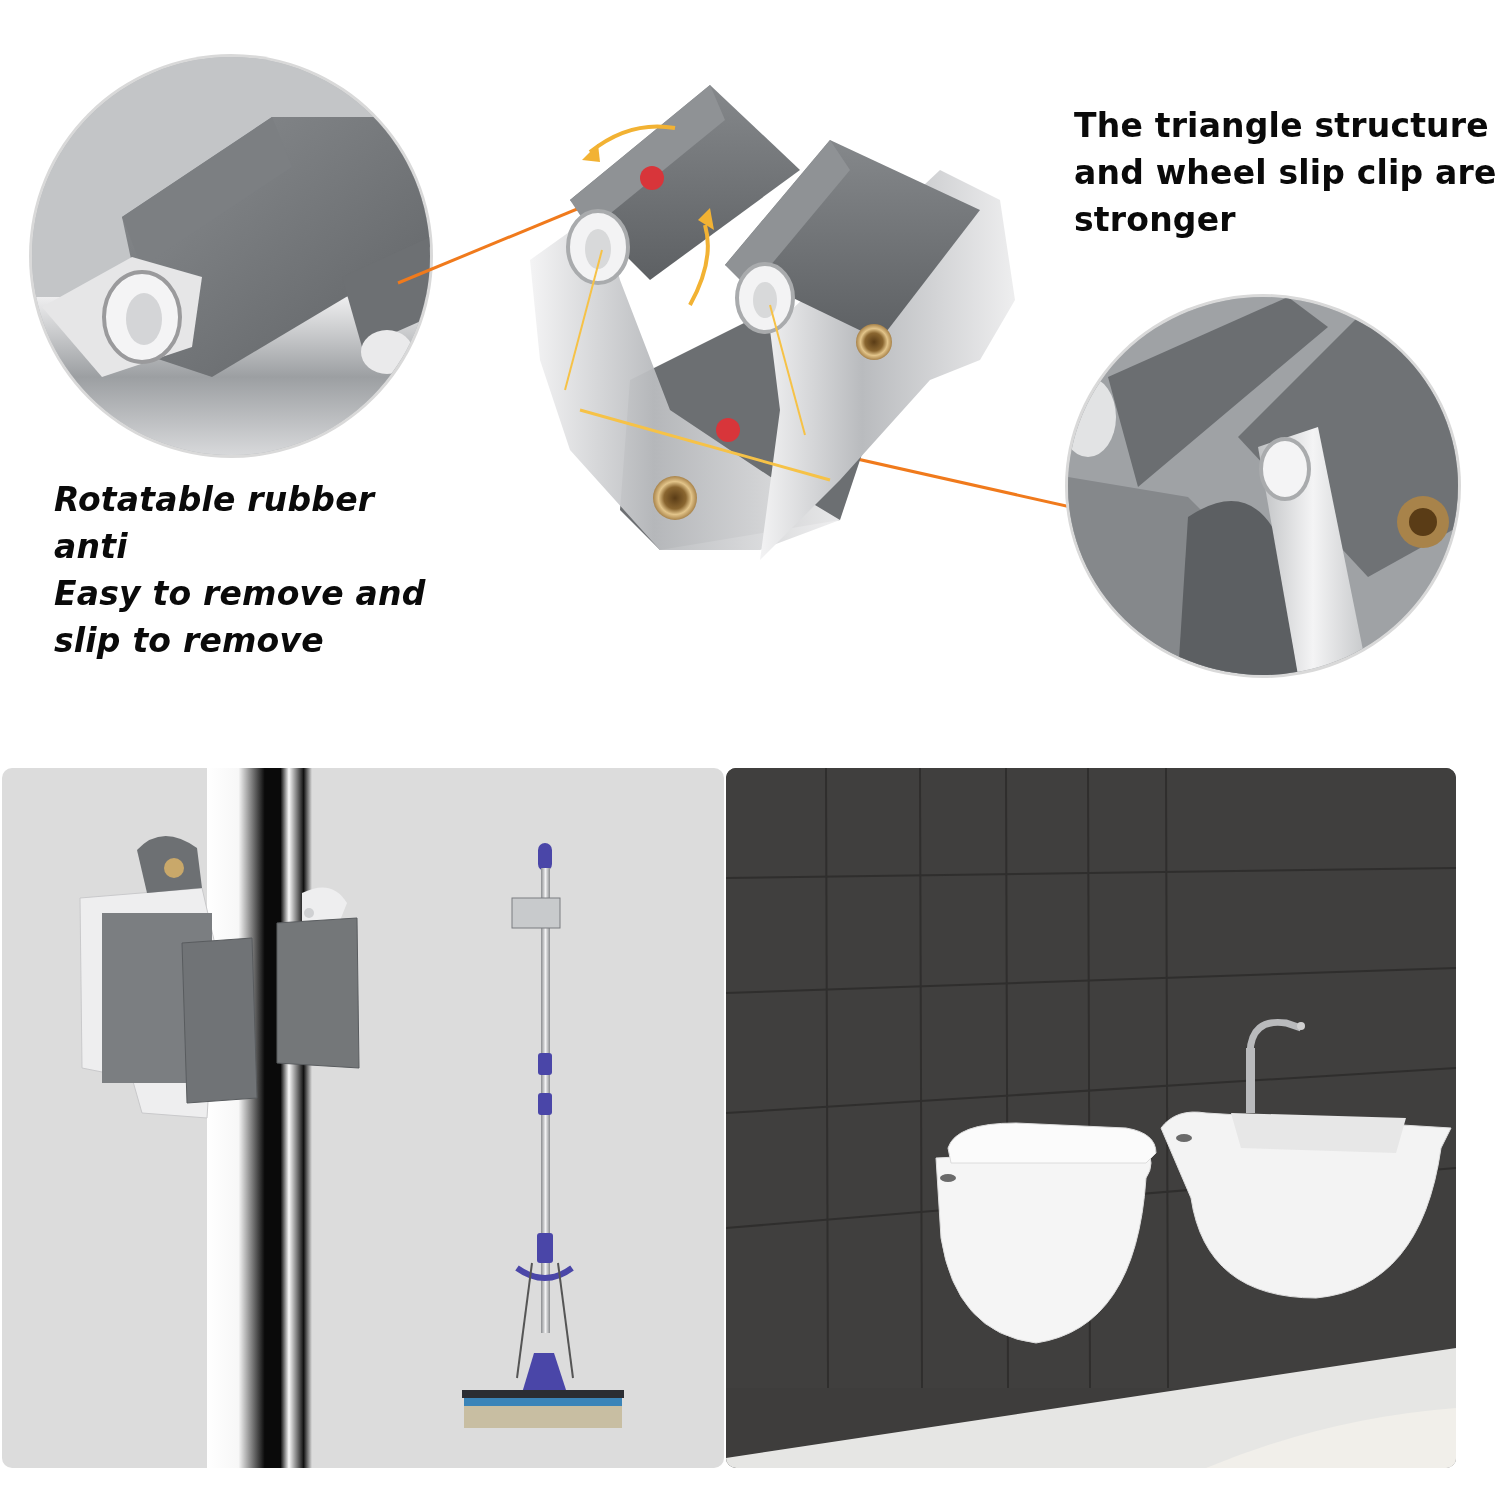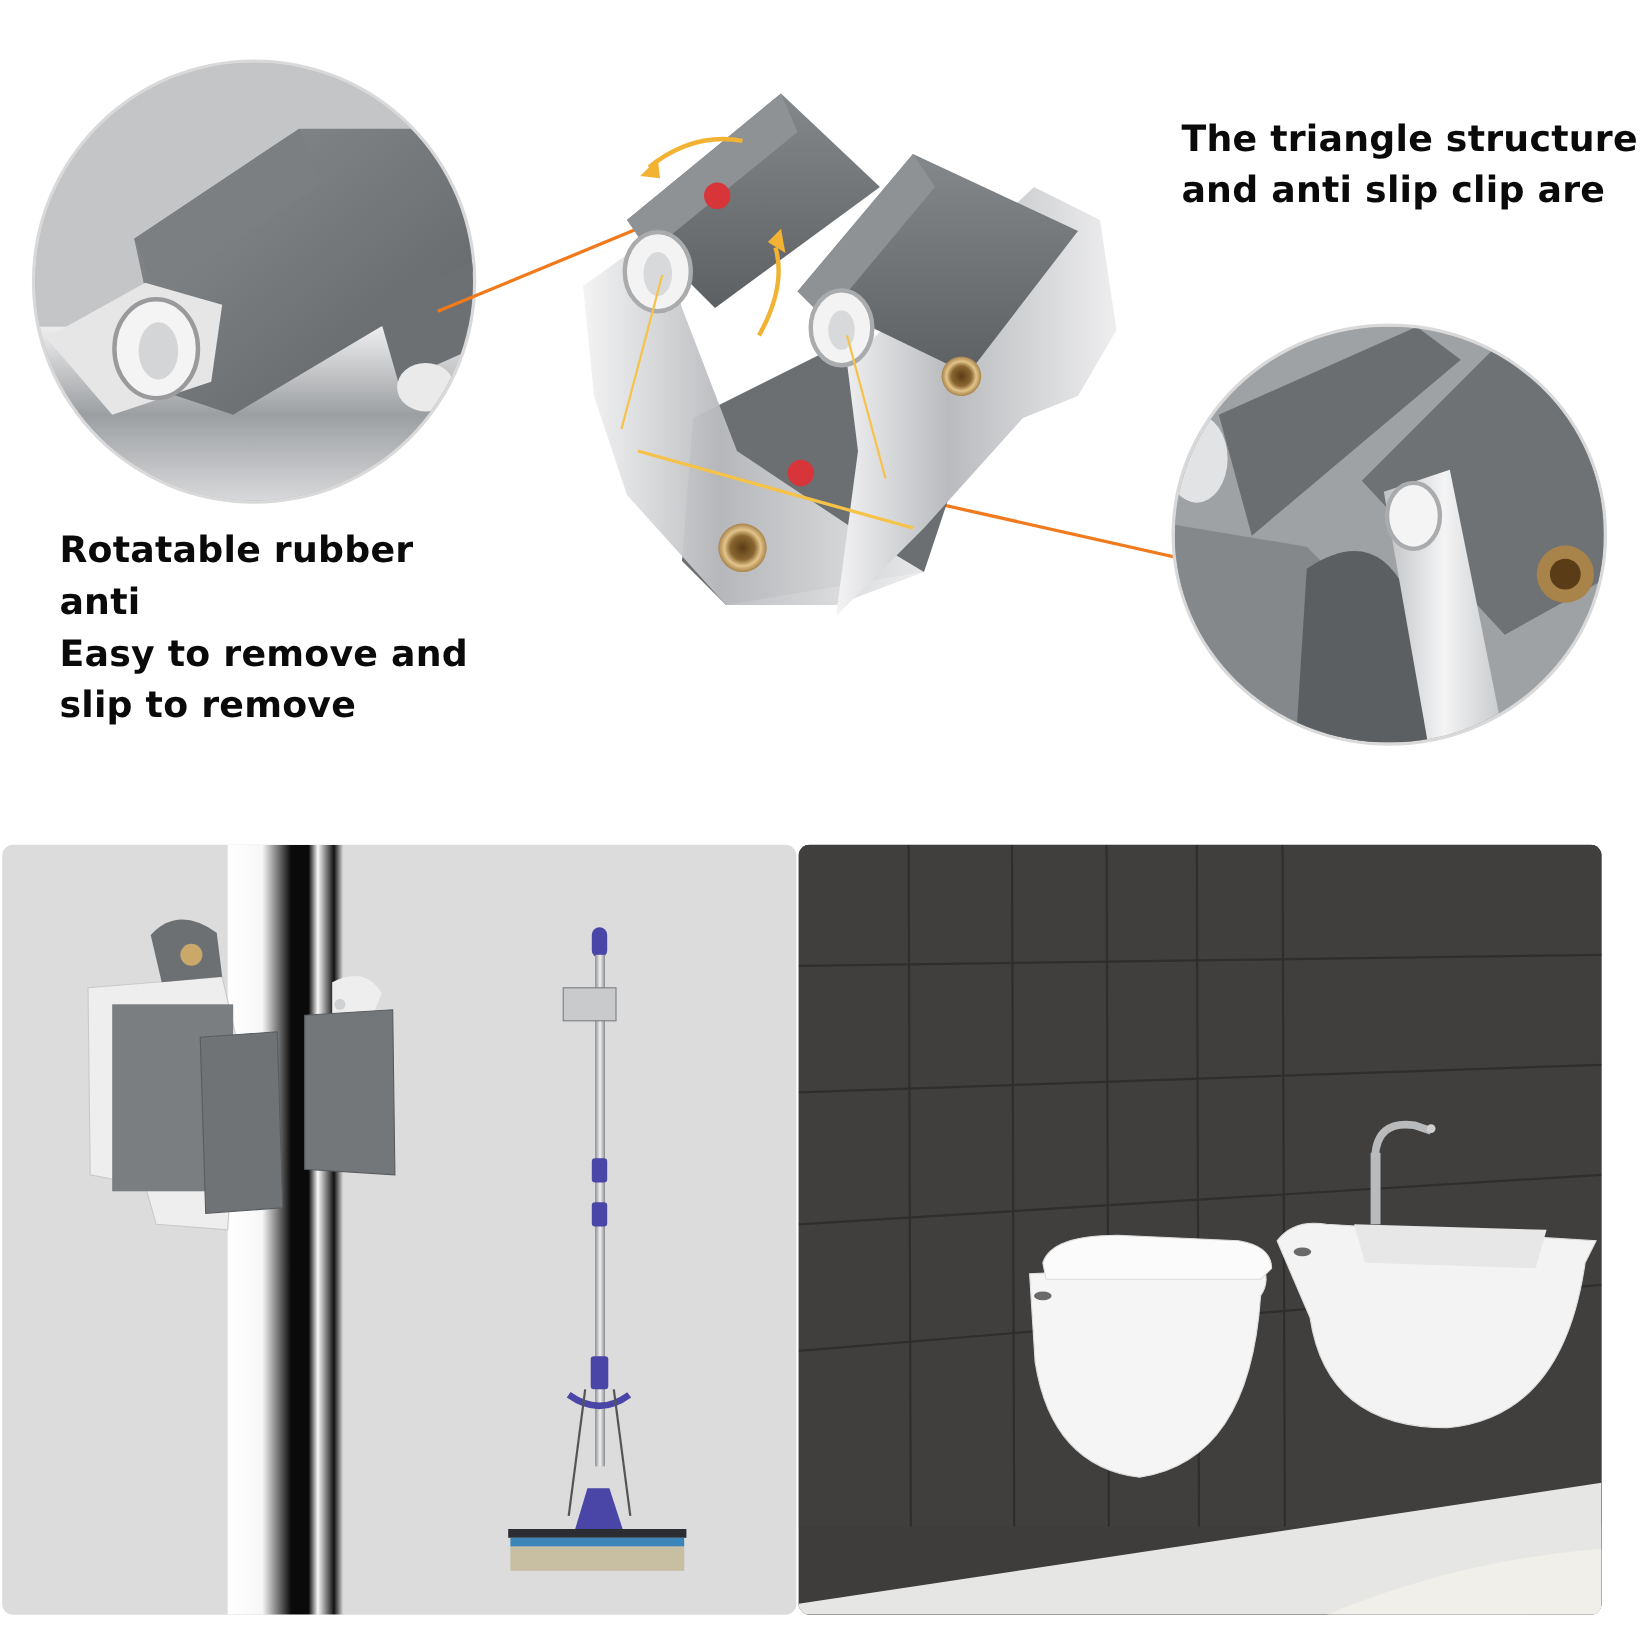--- a/index.html
+++ b/index.html
@@ -114,24 +114,25 @@
     <path d="M190,150 L250,130 L300,378 L230,378 Z" fill="url(#steelC)"></path>
     <ellipse cx="217" cy="172" rx="24" ry="30" fill="#f4f4f5" stroke="#a9abad" stroke-width="4"></ellipse>
     <circle cx="355" cy="225" r="26" fill="#a8834a"></circle>
     <circle cx="355" cy="225" r="14" fill="#5a3c16"></circle>
     <ellipse cx="20" cy="120" rx="28" ry="40" fill="#e2e3e4"></ellipse>
   </svg>
 </div>
 
 <div class="caption" style="left:1074px;top:102px;">
   <div>The triangle structure</div>
-  <div>and anti slip clip are</div>
-</div>
-
-<div class="caption" style="left:54px;top:476px;">
+  <div>and wheel slip clip are</div>
+  <div>stronger</div>
+</div>
+
+<div class="caption" style="left:54px;top:476px;font-style:italic;">
   <div>Rotatable rubber</div>
   <div>anti</div>
   <div>Easy to remove and</div>
   <div>slip to remove</div>
 </div>
 
 <div class="panel" style="left:2px;top:768px;width:722px;height:700px;background:#dcdcdc;">
   <svg width="722" height="700" viewBox="0 0 722 700">
     <defs>
       <linearGradient id="pole" x1="0" y1="0" x2="1" y2="0">

